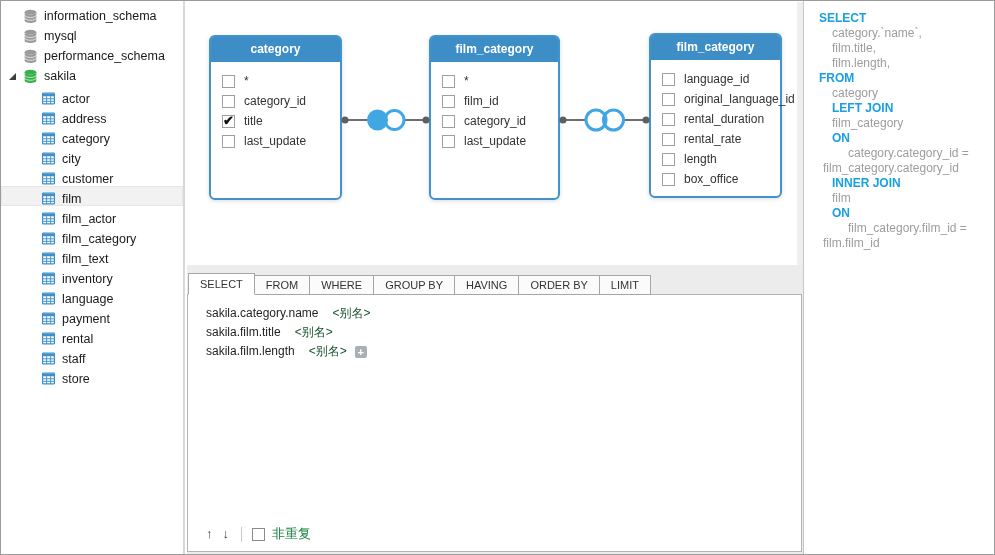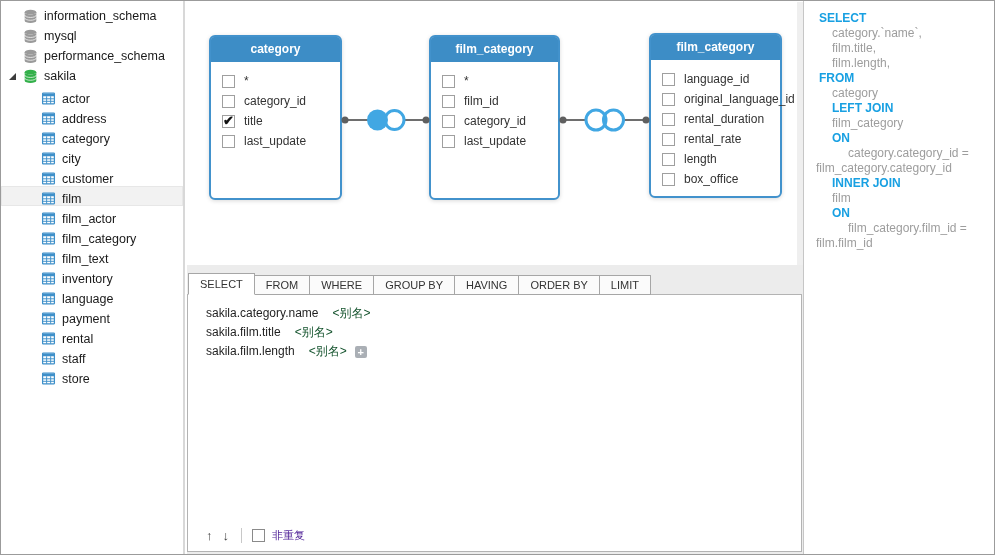--- a/index.html
+++ b/index.html
@@ -37,28 +37,28 @@
   .content-box { position:absolute; left:0; top:29px; right:1px; bottom:3px; background:#fff; border:1px solid #b3b3b3; }
   .expr-rows { padding:9px 0 0 18px; }
   .expr-row { height:19px; line-height:19px; font-size:12px; color:#1f1f1f; white-space:nowrap; }
   .expr-row .expr { margin-right:14px; }
   .expr-row .alias { color:#14532d;text-align:center; }
   .add-btn { display:inline-block; width:12px; height:12px; margin-left:8px; background:#aaafb5; border-radius:2px; color:#fff; font-size:11px; font-weight:bold; line-height:12px; text-align:center; vertical-align:-1px; cursor:default; }
   .builder-footer { position:absolute; left:18px; bottom:8px; display:flex; align-items:center; }
   .arrow-btn { font-size:13px; color:#3c3c3c; margin-right:10px; cursor:default; line-height:14px; }
   .footer-sep { width:1px; height:15px; background:#c8c8c8; margin:0 10px 0 2px; }
   .footer-cb { width:13px; height:13px; border:1px solid #8a8a8a; background:#fff; }
-  .footer-label { margin-left:7px; font-size:11px; color:#4c1d95; }
+  .footer-label { margin-left:7px; font-size:13px; color:#15803d; }
 
   
   .sqlpanel { position:absolute; left:803px; top:0; width:191px; height:100%; background:#fff; padding-top:10px; overflow:hidden; }
   .sql-line { font-size:12px; line-height:15px; white-space:nowrap; }
   .sql-line.kw { color:#18a0e2; font-weight:700; }
   .sql-line.id { color:#9d9d9d; }
-  .ind0 { padding-left:12px; } .ind1 { padding-left:15px; } .ind2 { padding-left:28px; } .ind3 { padding-left:44px; }
+  .ind0 { padding-left:19px; } .ind1 { padding-left:15px; } .ind2 { padding-left:28px; } .ind3 { padding-left:44px; }
 </style>
 </head>
 <body>
 
 <div class="window">
 
   <div class="sidebar">
       <div class="tree-row db">
         <span class="ticon">
           <svg width="15" height="15" viewBox="0 0 16 16">

